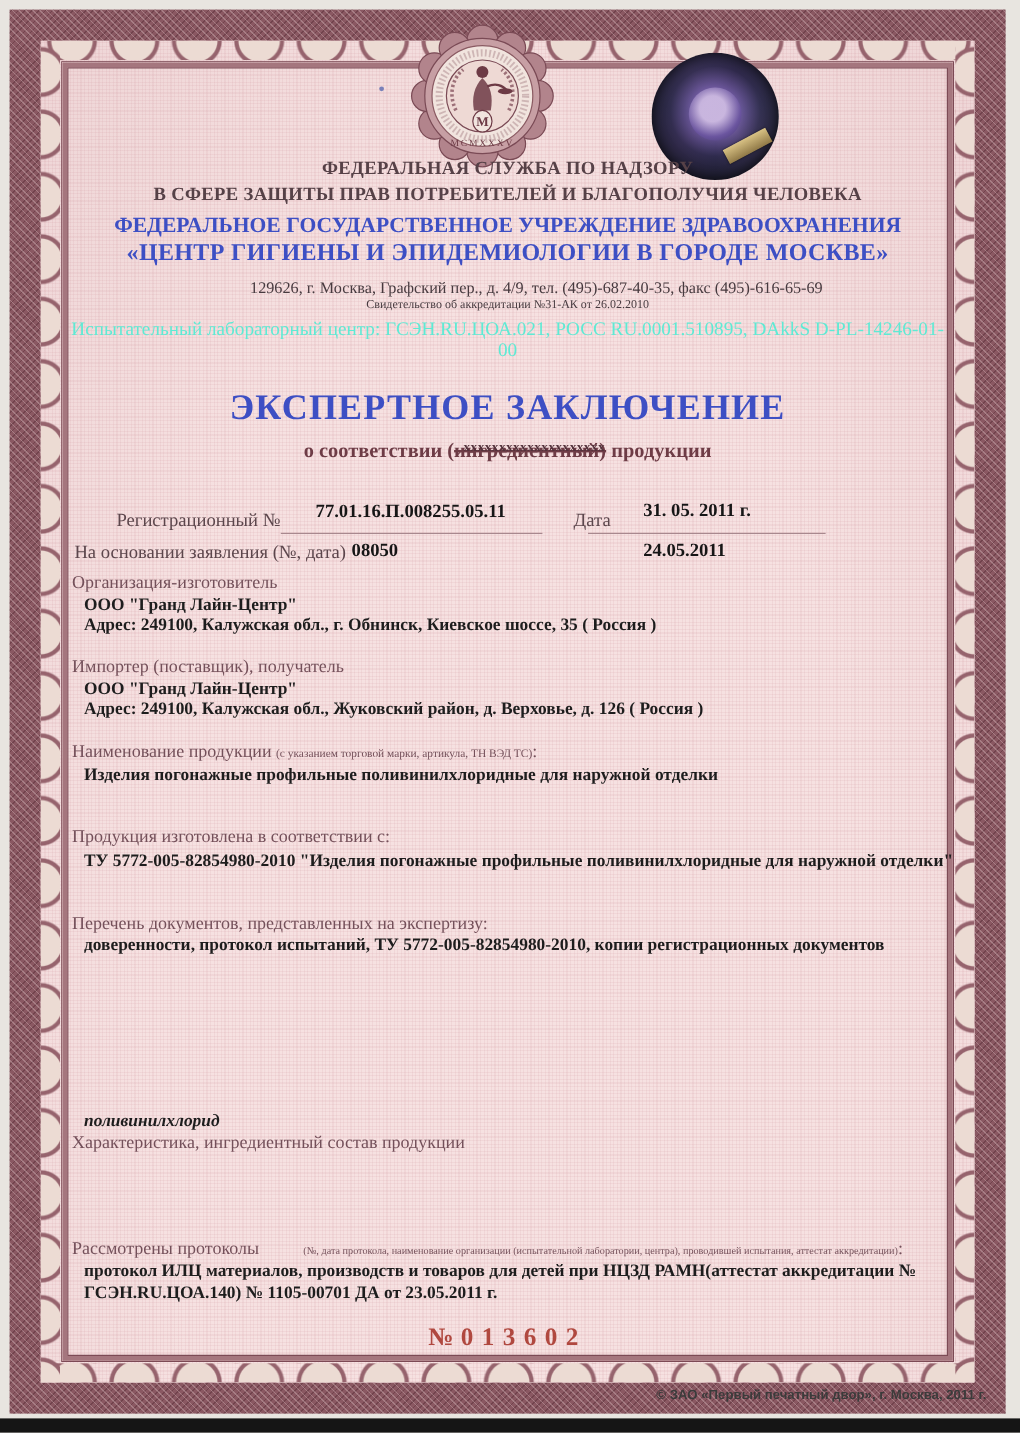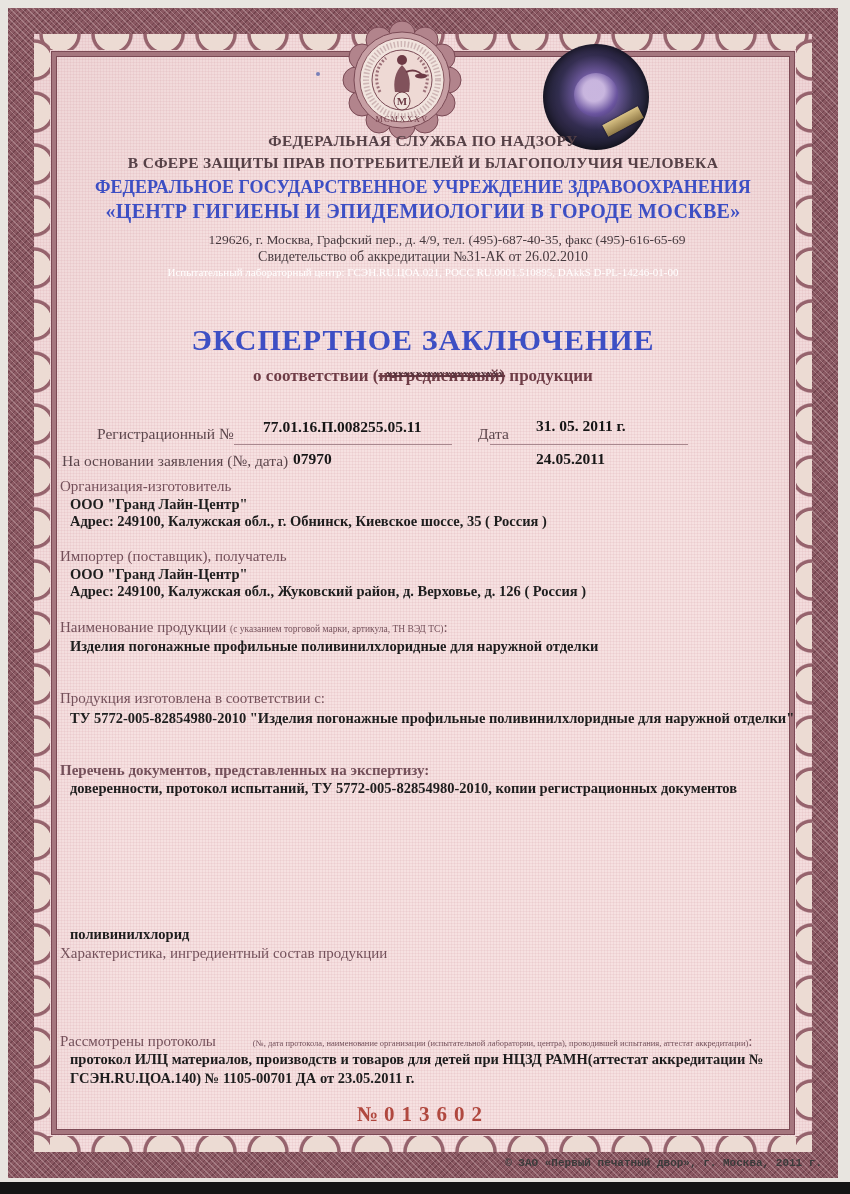--- a/index.html
+++ b/index.html
@@ -25,42 +25,42 @@
   .wave-right{right:26px;background-image:radial-gradient(circle at 100% 50%, #ecdbd3 0 55%, #96636d 58% 66%, rgba(150,99,109,0) 70%);}
   .frame{position:absolute;inset:44px;border:4px solid #a5767e;
          box-shadow: inset 0 0 0 1px #7c4a55, 0 0 0 1px #7c4a55;pointer-events:none;}
   
   .hdr{position:absolute;left:48px;right:48px;text-align:center;}
   .h-serv{top:124px;font-size:15.5px;font-weight:bold;color:#564147;letter-spacing:.3px;}
   .h-serv2{top:146px;font-size:15.5px;font-weight:bold;color:#564147;letter-spacing:.3px;}
   .h-blue1{top:169px;font-size:18px;font-weight:bold;color:#3d4fc4;}
   .h-blue2{top:192px;font-size:20px;font-weight:bold;color:#3d4fc4;letter-spacing:.3px;}
   .h-addr{top:224px;font-size:13.5px;color:#473a3f;padding-left:48px;}
-  .h-accr{top:241px;font-size:14px;color:#473a3f;}
-  .h-lab{top:258px;font-size:11px;color:#ffffff;}
+  .h-accr{top:241px;font-size:10px;color:#473a3f;}
+  .h-lab{top:258px;font-size:16px;color:#5eead4;}
   
   .t-main{top:315px;font-size:30px;font-weight:bold;color:#3d4fc4;letter-spacing:1px;}
   .t-sub{top:358px;font-size:17px;font-weight:bold;color:#6e3c46;}
   .t-sub2{top:382px;font-size:16px;font-weight:bold;color:#5c3b43;}
   .struck{position:relative;display:inline-block;}
   .struck .base{text-decoration:line-through;text-decoration-thickness:2px;}
   .struck .xs{position:absolute;left:-6px;top:1px;width:115%;overflow:hidden;font-size:11px;
               letter-spacing:.4px;color:#53323b;white-space:nowrap;font-weight:bold;}
   
   .abs{position:absolute;}
   .f-label{font-size:15.5px;color:#5c464c;}
   .f-value{font-size:15.5px;font-weight:bold;color:#161616;}
   .u-line{border-bottom:1px solid #a8888e;height:1px;}
   .sec-label{font-size:15px;color:#74505a;text-align:right;}
   .sec-small{font-size:9.5px;color:#74505a;}
   .sec-value{font-size:14.5px;font-weight:600;color:#1d1d1d;}
   
   .serial{top:1094px;left:0;right:0;text-align:center;color:#b0483f;font-size:21px;font-weight:600;}
   .serial .num{letter-spacing:7px;margin-left:6px;}
-  .copyright{position:absolute;top:1157px;right:28px;font-family:Liberation Mono, monospace;
+  .copyright{position:absolute;top:1157px;right:28px;font-family:Liberation Sans, sans-serif;
              font-size:11px;font-weight:bold;color:#3b3b3b;}
   .black-strip{position:absolute;left:0;right:0;bottom:0;height:12px;background:#151515;}
   .speck{position:absolute;left:316px;top:72px;width:4px;height:4px;border-radius:50%;background:#5a6ab0;opacity:.8;}
   
   .holo{position:absolute;left:535px;top:36px;width:106px;height:106px;border-radius:50%;
     background:
       radial-gradient(circle at 50% 46%, rgba(185,166,214,.95) 0 14%, rgba(110,88,160,.9) 26%, rgba(48,42,78,.88) 48%, rgba(22,22,34,.96) 78%),
       conic-gradient(from 25deg, #2b2438, #49606b, #8d829d, #223043, #5e4a72, #33424a, #6b5e80, #2b2438);
     box-shadow: inset 0 0 10px rgba(0,0,0,.6);}
   .holo .core{position:absolute;left:29%;top:27%;width:42%;height:42%;border-radius:50%;
@@ -131,44 +131,44 @@
     </div>
 
     <div class="abs f-label" style="left:89px;top:417px;">Регистрационный №</div>
     <div class="abs f-value" style="left:255px;top:410px;">77.01.16.П.008255.05.11</div>
     <div class="abs u-line" style="left:226px;top:435px;width:218px;"></div>
     <div class="abs f-label" style="left:470px;top:417px;">Дата</div>
     <div class="abs f-value" style="left:528px;top:409px;">31. 05. 2011 г.</div>
     <div class="abs u-line" style="left:482px;top:435px;width:198px;"></div>
 
     <div class="abs f-label" style="left:54px;top:444px;">На основании заявления (№, дата)</div>
-    <div class="abs f-value" style="left:285px;top:442px;">07970</div>
+    <div class="abs f-value" style="left:285px;top:442px;">08050</div>
     <div class="abs f-value" style="left:528px;top:442px;">24.05.2011</div>
 
     <div class="abs sec-label" style="left:52px;top:470px;">Организация-изготовитель</div>
     <div class="abs sec-value" style="left:62px;top:488px;">ООО "Гранд Лайн-Центр"</div>
     <div class="abs sec-value" style="left:62px;top:505px;">Адрес: 249100, Калужская обл., г. Обнинск, Киевское шоссе, 35 ( Россия )</div>
 
     <div class="abs sec-label" style="left:52px;top:540px;">Импортер (поставщик), получатель</div>
     <div class="abs sec-value" style="left:62px;top:558px;">ООО "Гранд Лайн-Центр"</div>
     <div class="abs sec-value" style="left:62px;top:575px;">Адрес: 249100, Калужская обл., Жуковский район, д. Верховье, д. 126 ( Россия )</div>
 
     <div class="abs" style="left:52px;top:610px;">
       <span class="sec-label">Наименование продукции </span><span class="sec-small">(с указанием торговой марки, артикула, ТН ВЭД ТС)</span><span class="sec-label">:</span>
     </div>
     <div class="abs sec-value" style="left:62px;top:630px;">Изделия погонажные профильные поливинилхлоридные для наружной отделки</div>
 
     <div class="abs sec-label" style="left:52px;top:682px;">Продукция изготовлена в соответствии с:</div>
     <div class="abs sec-value" style="left:62px;top:702px;width:730px;">ТУ 5772-005-82854980-2010 "Изделия погонажные профильные поливинилхлоридные для наружной отделки"</div>
 
-    <div class="abs sec-label" style="left:52px;top:754px;font-weight:bold;">Перечень документов, представленных на экспертизу:</div>
+    <div class="abs sec-label" style="left:52px;top:754px;">Перечень документов, представленных на экспертизу:</div>
     <div class="abs sec-value" style="left:62px;top:772px;width:730px;">доверенности, протокол испытаний, ТУ 5772-005-82854980-2010, копии регистрационных документов</div>
 
     <div class="abs sec-label" style="left:52px;top:900px;margin-top:37px;">Характеристика, ингредиентный состав продукции</div>
-    <div class="abs sec-value" style="left:62px;top:918px;">поливинилхлорид</div>
+    <div class="abs sec-value" style="left:62px;top:918px;font-style:italic;">поливинилхлорид</div>
 
     <div class="abs" style="left:52px;top:1024px;width:740px;">
       <span class="sec-label">Рассмотрены протоколы </span><span class="sec-small" style="font-size:8.5px;padding-left:33px;">(№, дата протокола, наименование организации (испытательной лаборатории, центра), проводившей испытания, аттестат аккредитации)</span><span class="sec-label">:</span>
     </div>
     <div class="abs sec-value" style="left:62px;top:1042px;width:728px;line-height:19px;">протокол ИЛЦ материалов, производств и товаров для детей при НЦЗД РАМН(аттестат аккредитации № ГСЭН.RU.ЦОА.140) № 1105-00701 ДА от 23.05.2011 г.</div>
 
     <div class="abs serial">
       <span>№</span><span class="num">013602</span>
     </div>
   </div>

